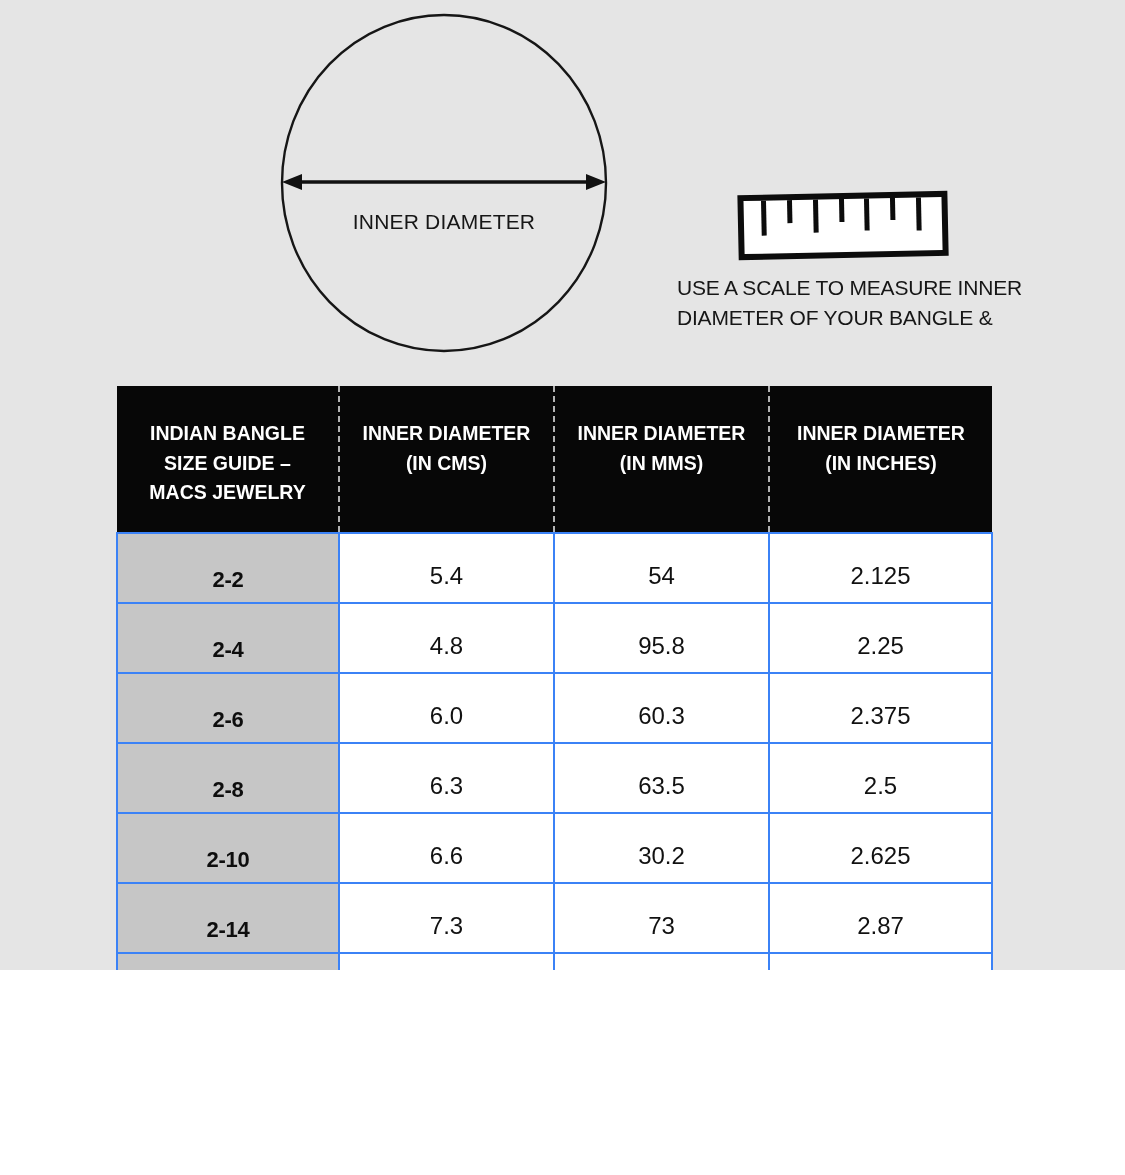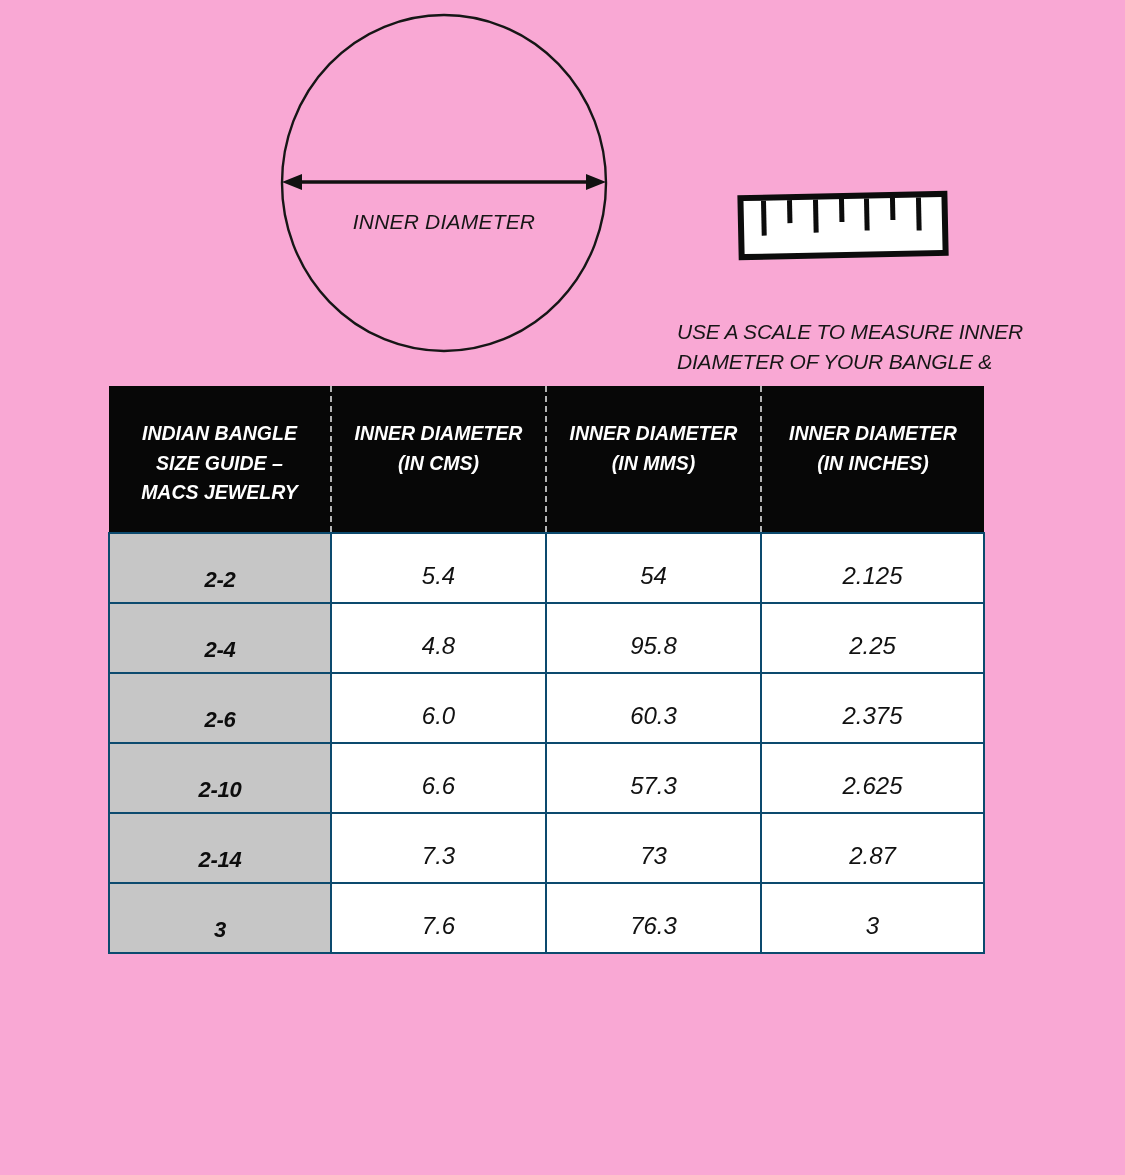--- a/index.html
+++ b/index.html
@@ -1,64 +1,63 @@
 <!DOCTYPE html>
 <html><head>
 <meta charset="utf-8">
 <style>
   html,body { margin:0; padding:0; background:#ffffff; }
   .canvas {
     position:relative;
-    width:1125px; height:1175px;
-    background:#f9a8d4;
+    width:1125px; height:970px;
+    background:#e5e5e5;
     font-family:"Liberation Sans", sans-serif;
     overflow:hidden;
-    font-style:italic;
   }
 
   
   .diagram { position:absolute; left:278px; top:12px; width:332px; height:342px; }
   .diagram svg { position:absolute; left:0; top:0; }
   .diagram-label {
     position:absolute; left:0; right:0; top:198px;
     text-align:center;
     font-size:21px; font-weight:500; color:#161616;
     letter-spacing:0.2px;
   }
 
   
   .ruler { position:absolute; left:733px; top:187px; width:222px; height:78px; }
 
   
   .instruction {
     position:absolute; left:677px; top:273px; width:350px;
     font-size:21px; line-height:29.5px; font-weight:500;
-    color:#161616; letter-spacing:-0.2px;margin-top:44px;
+    color:#161616; letter-spacing:-0.2px;
   }
   .instruction .line { display:block; }
 
   
   .size-table {
-    position:absolute; left:108px; top:386px;
+    position:absolute; left:116px; top:386px;
     width:875px;
     border-collapse:collapse; table-layout:fixed;
   }
   .size-table th {
     background:#070707; color:#ffffff;
     font-weight:bold; font-size:19.5px; line-height:29.5px;
     vertical-align:top; padding:33px 0 0 0;
     height:147px; box-sizing:border-box;
     border:0; text-align:center;
   }
   .size-table th.divided { border-left:2px dashed #b3b3b3; }
   .size-table th .hl { display:block; }
 
   .size-table td {
     height:70px; box-sizing:border-box;
-    border:2px solid #0c4a6e;
+    border:2px solid #3b82f6;
     text-align:center; vertical-align:middle;
     background:#ffffff;
   }
   .size-table td.num {
     font-size:24px; color:#111111; padding-top:16px;
   }
   .size-table td.lbl {
     background:#c6c6c6; font-weight:bold; font-size:22px;
     color:#0d0d0d; padding-top:24px;
     letter-spacing:-0.3px;
@@ -140,23 +139,29 @@
         <td class="num">95.8</td>
         <td class="num">2.25</td>
       </tr>
       <tr>
         <td class="lbl">2-6</td>
         <td class="num">6.0</td>
         <td class="num">60.3</td>
         <td class="num">2.375</td>
       </tr>
       <tr>
+        <td class="lbl">2-8</td>
+        <td class="num">6.3</td>
+        <td class="num">63.5</td>
+        <td class="num">2.5</td>
+      </tr>
+      <tr>
         <td class="lbl">2-10</td>
         <td class="num">6.6</td>
-        <td class="num">57.3</td>
+        <td class="num">30.2</td>
         <td class="num">2.625</td>
       </tr>
       <tr>
         <td class="lbl">2-14</td>
         <td class="num">7.3</td>
         <td class="num">73</td>
         <td class="num">2.87</td>
       </tr>
       <tr>
         <td class="lbl">3</td>

